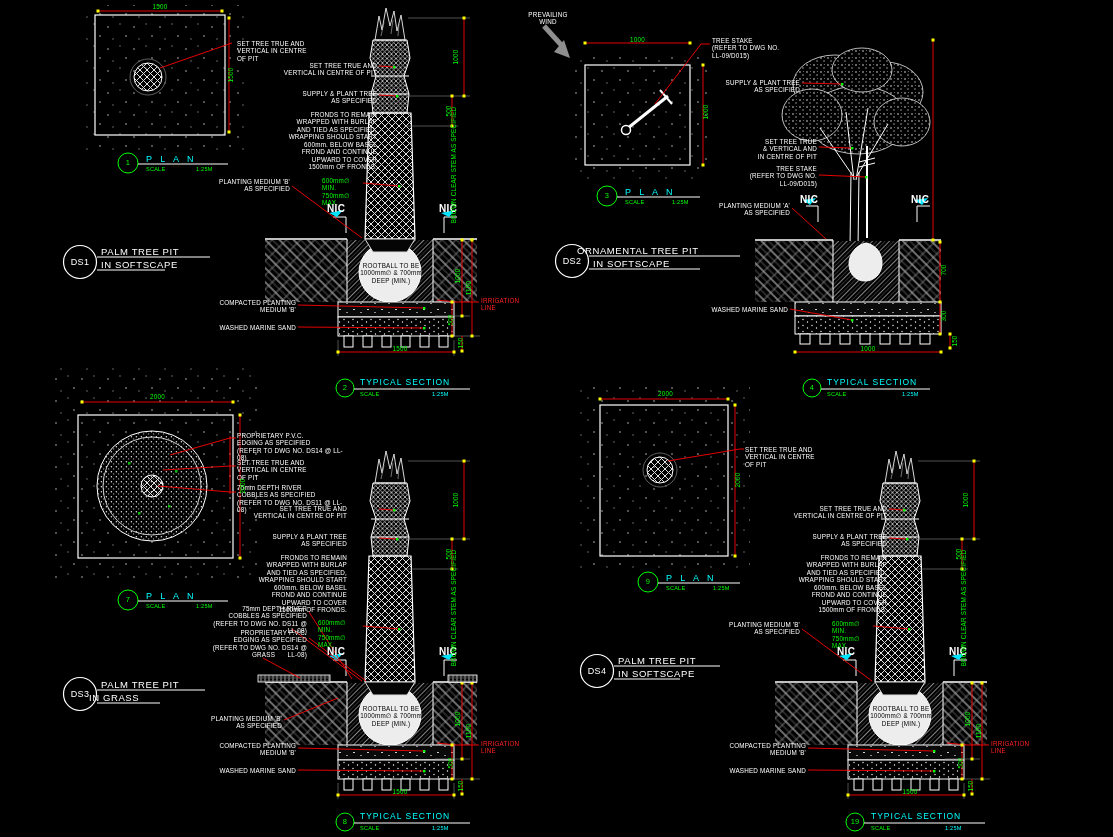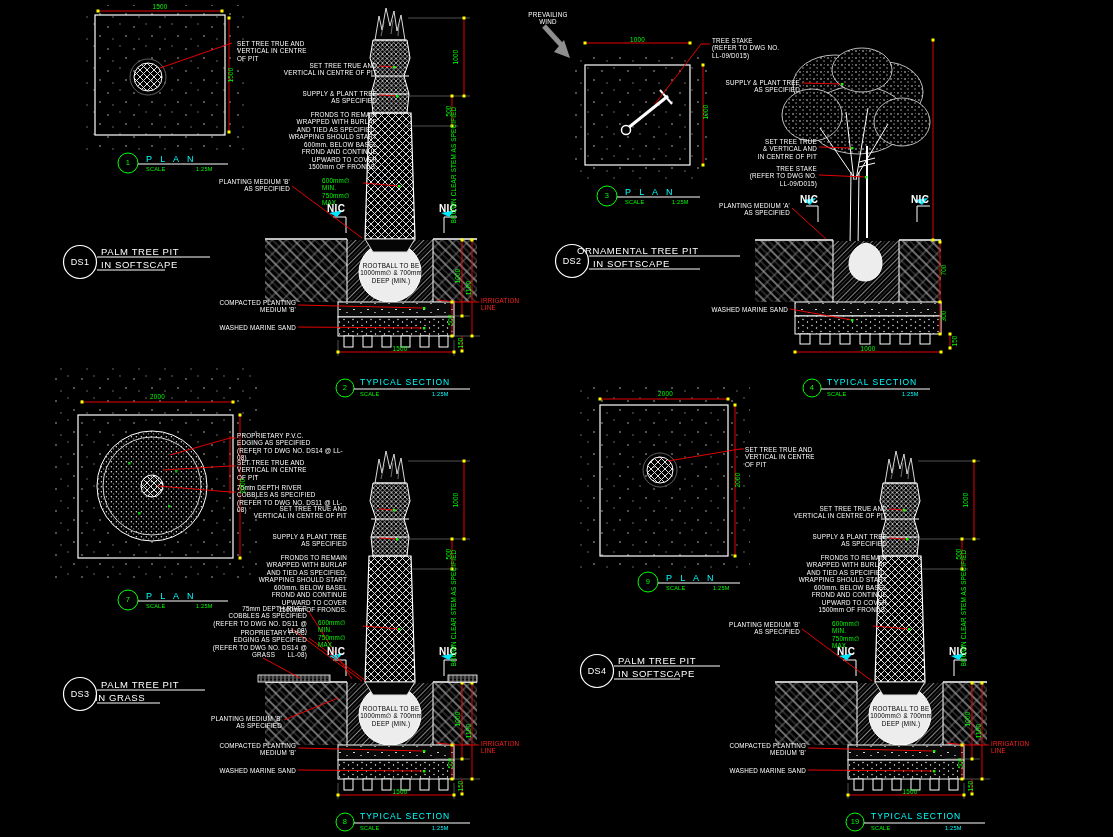--- a/index.html
+++ b/index.html
@@ -504,21 +504,21 @@
 <div class="lbl g v" style="left:469px;top:731px">1100</div>
 <div class="lbl g v" style="left:451px;top:763px">500</div>
 <div class="lbl g v" style="left:461px;top:786px">150</div>
 <div class="lbl g c" style="left:365px;top:788px;width:70px">1500</div>
 <div class="lbl g num ctr" style="left:128px;top:600px">7</div>
 <div class="lbl head" style="left:146px;top:591px">P L A N</div>
 <div class="lbl g sc" style="left:146px;top:603px">SCALE</div>
 <div class="lbl g sc" style="left:196px;top:603px">1:25M</div>
 <div class="lbl dsid ctr" style="left:80px;top:694px">DS3</div>
 <div class="lbl title" style="left:101px;top:679px">PALM TREE PIT</div>
-<div class="lbl title" style="left:95px;top:692px">IN GRASS</div>
+<div class="lbl title" style="left:89px;top:692px">IN GRASS</div>
 <div class="lbl g num ctr" style="left:345px;top:822px">8</div>
 <div class="lbl head2" style="left:360px;top:811px">TYPICAL SECTION</div>
 <div class="lbl g sc" style="left:360px;top:825px">SCALE</div>
 <div class="lbl cy sc" style="left:432px;top:825px">1:25M</div>
 
 <div class="lbl" style="left:745px;top:446px;width:90px">SET TREE TRUE AND
 VERTICAL IN CENTRE
 OF PIT</div>
 <div class="lbl g c" style="left:628px;top:390px;width:75px">2000</div>
 <div class="lbl g v" style="left:738px;top:480px">2000</div>

